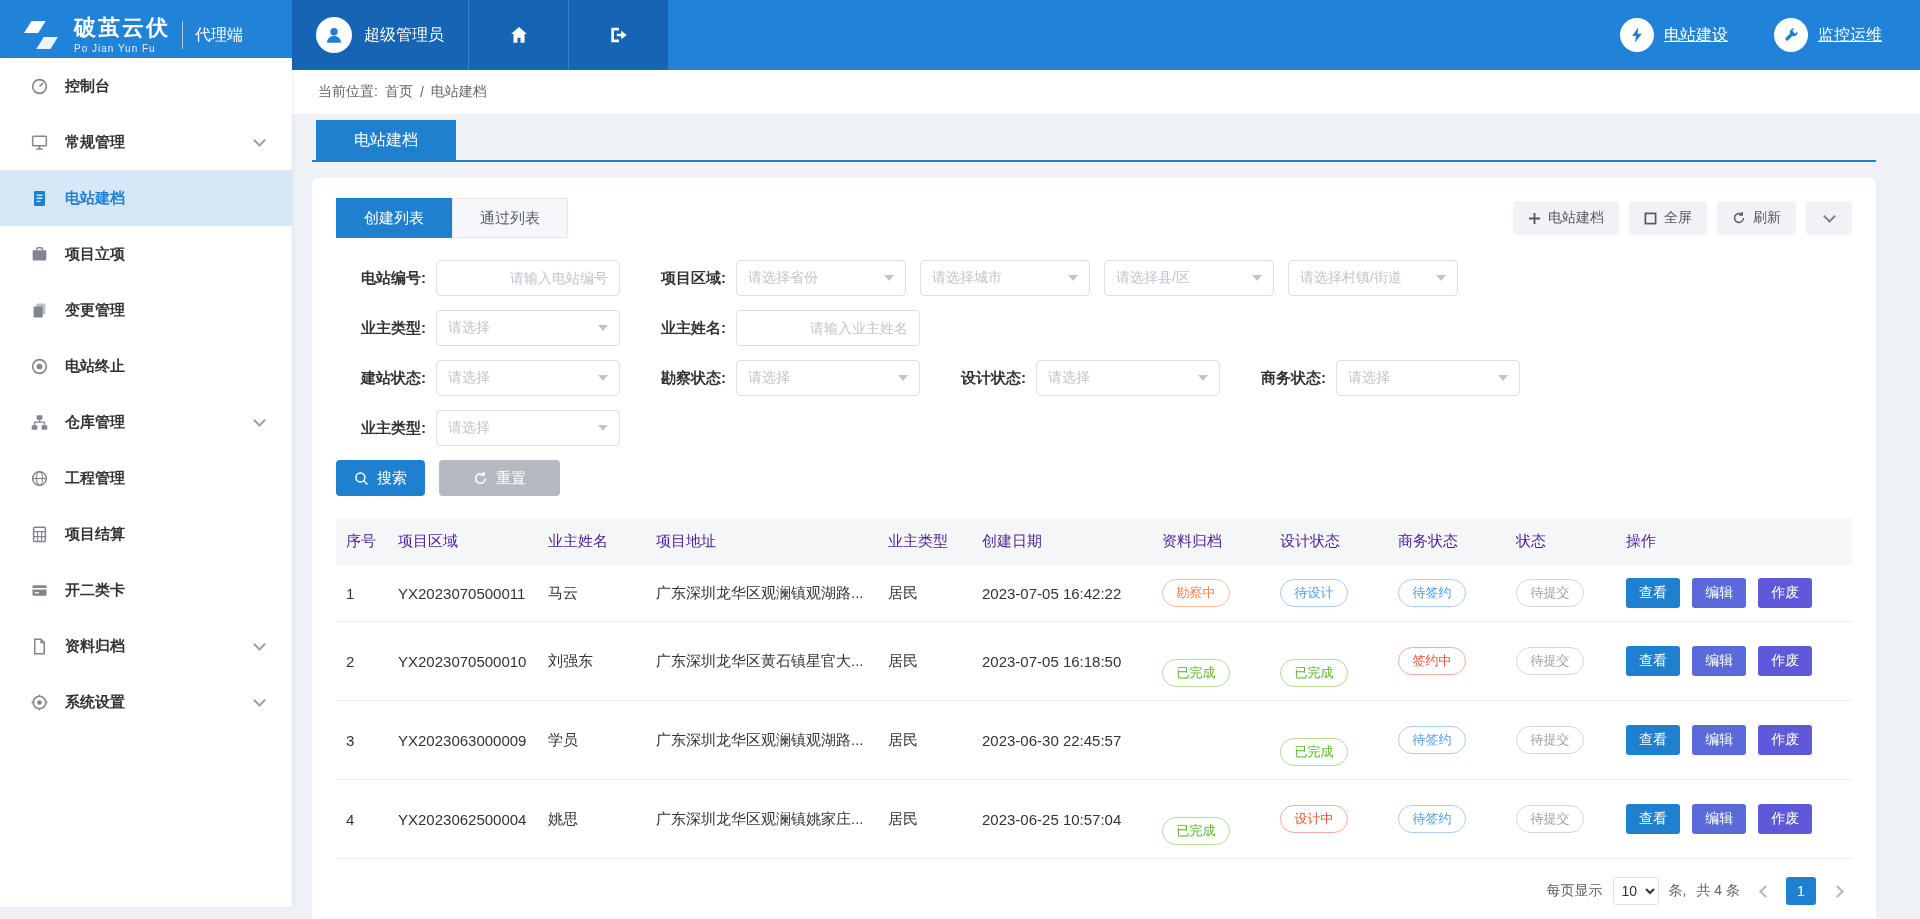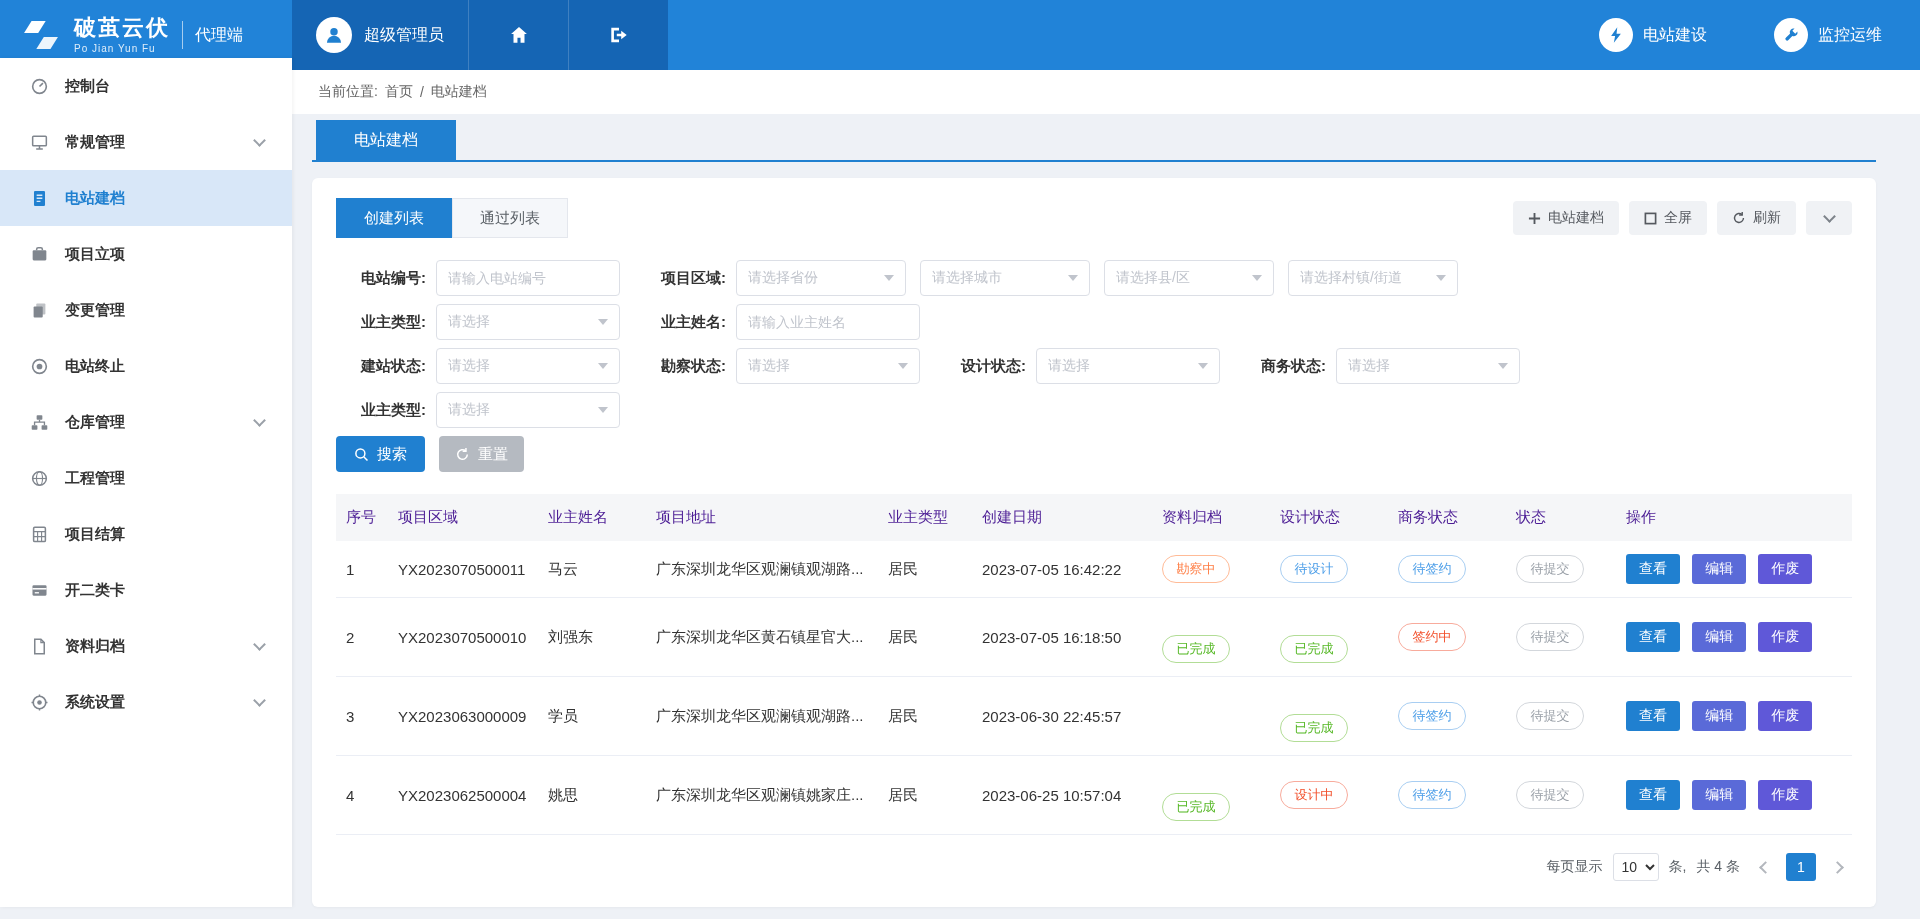--- a/index.html
+++ b/index.html
@@ -11,21 +11,21 @@
   .logo-area{width:292px;display:flex;align-items:center;padding-left:20px;gap:12px;flex:none;}
   .logo-text{display:flex;flex-direction:column;line-height:1.1;}
   .logo-title{font-size:22px;font-weight:bold;letter-spacing:2px;}
   .logo-sub{font-size:10px;letter-spacing:1px;opacity:.85;margin-top:2px;}
   .logo-tag{border-left:1px solid rgba(255,255,255,.6);padding-left:12px;font-size:16px;height:28px;display:flex;align-items:center;}
   .dark-seg{background:#1565b4;display:flex;align-items:center;justify-content:center;cursor:pointer;}
   .user-seg{padding:0 24px;gap:12px;}
   .avatar{width:36px;height:36px;border-radius:50%;background:#fff;display:flex;align-items:center;justify-content:center;flex:none;}
   .user-name{font-size:16px;white-space:nowrap;}
   .icon-seg{width:100px;border-left:1px solid rgba(255,255,255,.18);}
-  .top-right{margin-left:auto;display:flex;align-items:center;gap:67px;padding-right:38px;}
+  .top-right{margin-left:auto;display:flex;align-items:center;gap:46px;padding-right:38px;text-decoration:underline;}
   .tr-item{display:flex;align-items:center;gap:10px;font-size:16px;cursor:pointer;white-space:nowrap;}
   .circle-icon{width:34px;height:34px;border-radius:50%;background:#fff;display:flex;align-items:center;justify-content:center;color:#2080d0;flex:none;}
 
   
   .sidebar{position:absolute;left:0;top:58px;width:292px;height:849px;background:#fff;box-shadow:1px 0 4px rgba(0,0,0,.06);z-index:2;}
   .side-item{height:56px;display:flex;align-items:center;gap:16px;padding:0 28px 0 30px;font-size:15px;font-weight:bold;color:#333;cursor:pointer;}
   .side-item .s-icon{color:#80868e;display:flex;flex:none;}
   .side-item.active{background:#d8e7f8;color:#2080d0;}
   .side-item.active .s-icon{color:#2080d0;}
   .chev{width:9px;height:9px;border-style:solid;border-color:#9aa0a8;border-width:0 2px 2px 0;display:inline-block;}
@@ -44,36 +44,36 @@
   .ptab{height:40px;padding:0 27px;display:flex;align-items:center;font-size:15px;cursor:pointer;background:#f5f7fa;color:#5a6066;border:1px solid #e4e7ed;}
   .ptab.active{background:#2080d0;color:#fff;border-color:#2080d0;}
   .head-actions{display:flex;gap:10px;}
   .gbtn{background:#f0f2f5;border:none;border-radius:4px;height:34px;padding:0 15px;display:flex;align-items:center;gap:7px;color:#55595f;font-size:14px;cursor:pointer;white-space:nowrap;}
   .gbtn svg{flex:none;}
   .gbtn.small{width:46px;justify-content:center;padding:0;}
   .chev.gray{border-color:#7d838a;transform:rotate(45deg);margin-top:-4px;}
 
   
   .filters{margin-top:22px;}
-  .frow{display:flex;align-items:center;margin-bottom:8px;}
+  .frow{display:flex;align-items:center;margin-bottom:14px;}
   .fgroup{display:flex;align-items:center;margin-right:16px;}
   .flabel{width:100px;text-align:right;padding-right:10px;font-weight:bold;color:#333;font-size:15px;white-space:nowrap;flex:none;}
   .fcontrol{height:36px;border:1px solid #dcdfe6;border-radius:4px;background:#fff;width:184px;display:flex;align-items:center;padding:0 11px;color:#c0c4cc;font-size:14px;cursor:pointer;}
   .fcontrol .ph{overflow:hidden;white-space:nowrap;text-overflow:ellipsis;}
-  input.fcontrol{cursor:text;color:#737373;}
+  input.fcontrol{cursor:text;color:#737373;text-align:right;}
   input.fcontrol::placeholder{color:#c0c4cc;}
   .fselect .sel-arrow{margin-left:auto;width:0;height:0;border-left:5px solid transparent;border-right:5px solid transparent;border-top:6px solid #c0c4cc;flex:none;}
   .region-ctrls{display:flex;gap:14px;}
   .region-ctrls .fcontrol{width:170px;}
   .fdate{width:310px;}
   .fdate svg{margin-left:auto;flex:none;}
 
   .btnrow{display:flex;gap:14px;margin:4px 0 22px;}
   .btn-search{background:#2080d0;color:#fff;border:none;border-radius:4px;height:36px;padding:0 18px;display:flex;align-items:center;gap:8px;font-size:15px;cursor:pointer;}
-  .btn-reset{background:#b5bac1;color:#fff;border:none;border-radius:4px;height:36px;padding:0 16px;display:flex;align-items:center;gap:8px;font-size:15px;cursor:pointer;}
+  .btn-reset{background:#b5bac1;color:#fff;border:none;border-radius:4px;height:36px;padding:0 34px;display:flex;align-items:center;gap:8px;font-size:15px;cursor:pointer;}
 
   
   table{width:100%;border-collapse:collapse;table-layout:fixed;}
   thead th{background:#f5f6f8;color:#4c1d95;font-weight:normal;text-align:left;font-size:15px;padding:14px 10px;white-space:nowrap;}
   tbody td{border-bottom:1px solid #ebeef5;font-size:15px;color:#333;padding:13px 10px;white-space:nowrap;overflow:hidden;text-overflow:ellipsis;}
   .badge{display:inline-block;min-width:68px;text-align:center;padding:4px 10px;border-radius:14px;font-size:13px;border:1px solid;background:#fff;}
   .badge[data-variant="orange"]{color:#ff7e45;border-color:#ffbb97;}
   .badge[data-variant="red"]{color:#f2502c;border-color:#f8ab9c;}
   .badge[data-variant="green"]{color:#56b826;border-color:#b2dd96;margin-top:24px;}
   .badge[data-variant="blue"]{color:#4a9de8;border-color:#a8cef2;}

